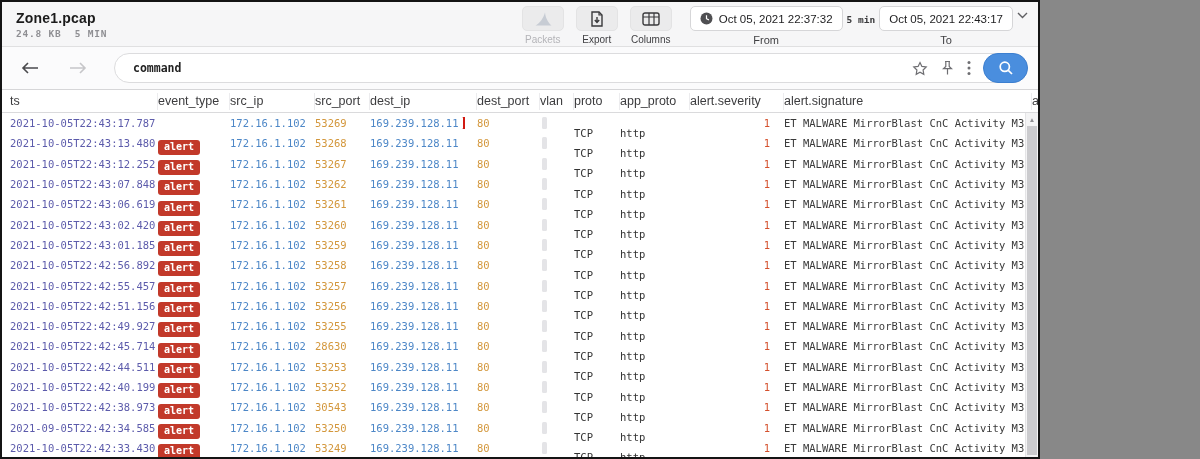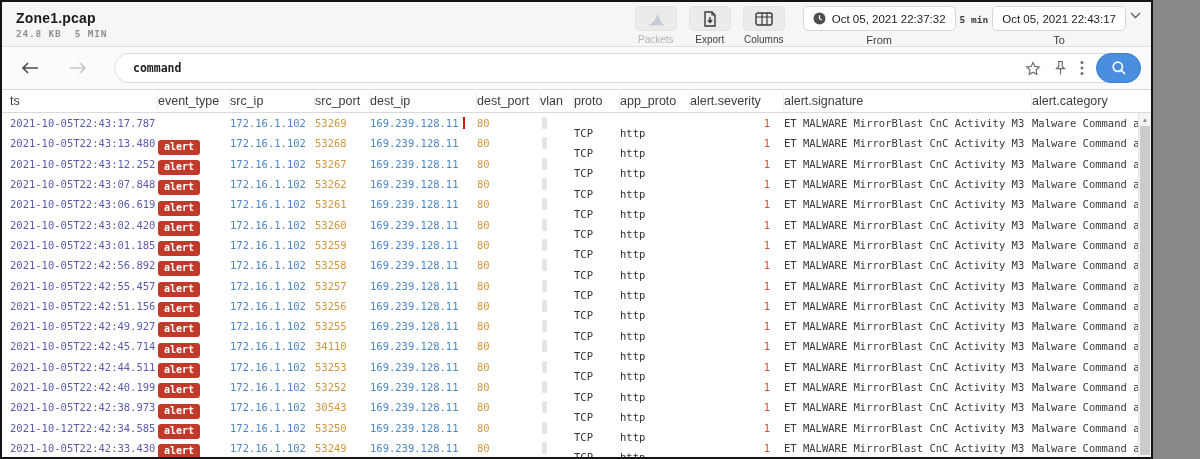--- a/index.html
+++ b/index.html
@@ -1,19 +1,19 @@
 <!DOCTYPE html>
 <html><head>
 <meta charset="utf-8">
 <style>
   * { box-sizing: border-box; margin: 0; padding: 0; }
   html,body { background:#888; }
   body { font-family: "Liberation Sans", sans-serif; }
   .window{
-    width:1153px; height:459px; background:#fef9c3;
+    width:1040px; height:459px; background:#fef9c3;
     border:2px solid #141414; overflow:hidden; position:relative;
   }
   
   .toolbar{
     height:45px; background:#f6f6f7; border-bottom:1px solid #e0e0e1;
     display:flex; align-items:center; justify-content:space-between;
     padding:0 10px 0 14px;
   }
   .title-block{ line-height:1.15; padding-top:2px;}
   .title{ font-size:14px; font-weight:bold; color:#1b1b1b; letter-spacing:.2px;}
@@ -406,21 +406,21 @@
     <div class="cell c-proto">TCP</div>
     <div class="cell c-proto">http</div>
     <div class="cell c-sev">1</div>
     <div class="cell c-sig">ET MALWARE MirrorBlast CnC Activity M3</div>
     <div class="cell c-cat">Malware Command and Control</div>
   </div>
         <div class="drow">
     <div class="cell c-ts">2021-10-05T22:42:45.714</div>
     <div class="cell"><span class="badge">alert</span></div>
     <div class="cell c-ip">172.16.1.102</div>
-    <div class="cell c-port">34110</div>
+    <div class="cell c-port">28630</div>
     <div class="cell"><span class="valbox c-ip">169.239.128.11</span></div>
     <div class="cell c-port">80</div>
     <div class="cell">
             <div class="vlan-bar"></div>
           </div>
     <div class="cell c-proto">TCP</div>
     <div class="cell c-proto">http</div>
     <div class="cell c-sev">1</div>
     <div class="cell c-sig">ET MALWARE MirrorBlast CnC Activity M3</div>
     <div class="cell c-cat">Malware Command and Control</div>
@@ -467,21 +467,21 @@
     <div class="cell">
             <div class="vlan-bar"></div>
           </div>
     <div class="cell c-proto">TCP</div>
     <div class="cell c-proto">http</div>
     <div class="cell c-sev">1</div>
     <div class="cell c-sig">ET MALWARE MirrorBlast CnC Activity M3</div>
     <div class="cell c-cat">Malware Command and Control</div>
   </div>
         <div class="drow">
-    <div class="cell c-ts">2021-10-12T22:42:34.585</div>
+    <div class="cell c-ts">2021-09-05T22:42:34.585</div>
     <div class="cell"><span class="badge">alert</span></div>
     <div class="cell c-ip">172.16.1.102</div>
     <div class="cell c-port">53250</div>
     <div class="cell"><span class="valbox c-ip">169.239.128.11</span></div>
     <div class="cell c-port">80</div>
     <div class="cell">
             <div class="vlan-bar"></div>
           </div>
     <div class="cell c-proto">TCP</div>
     <div class="cell c-proto">http</div>

